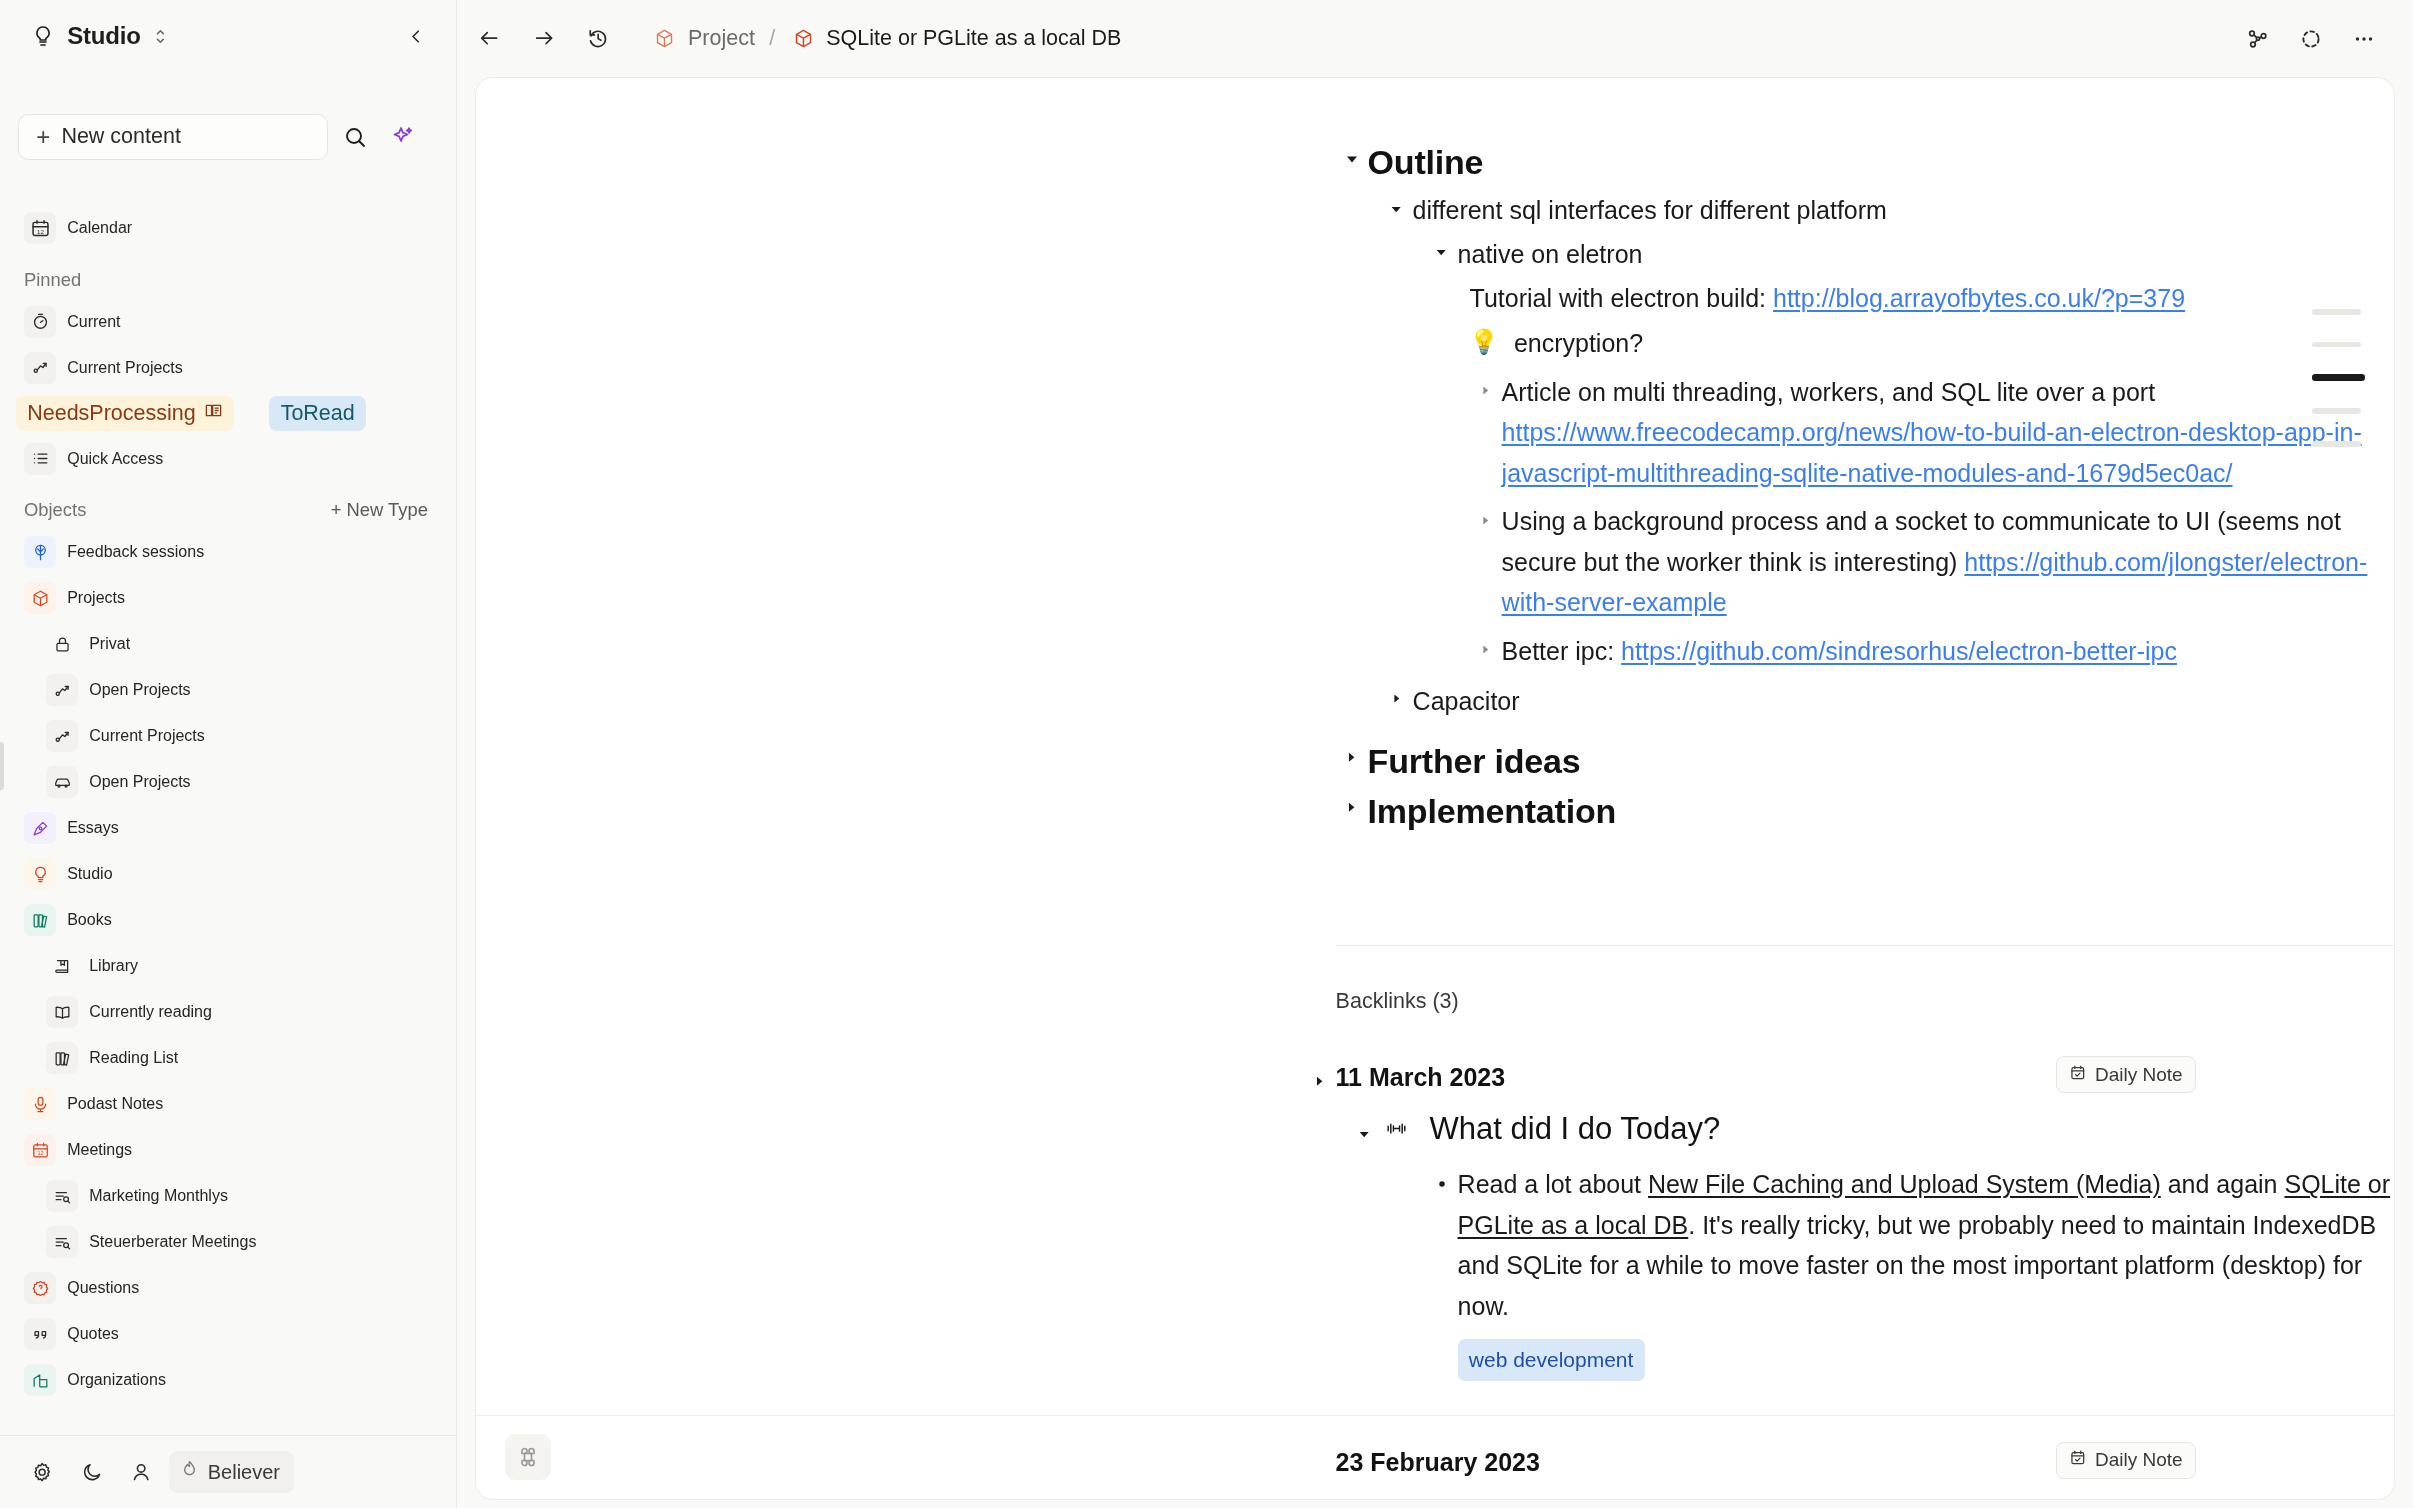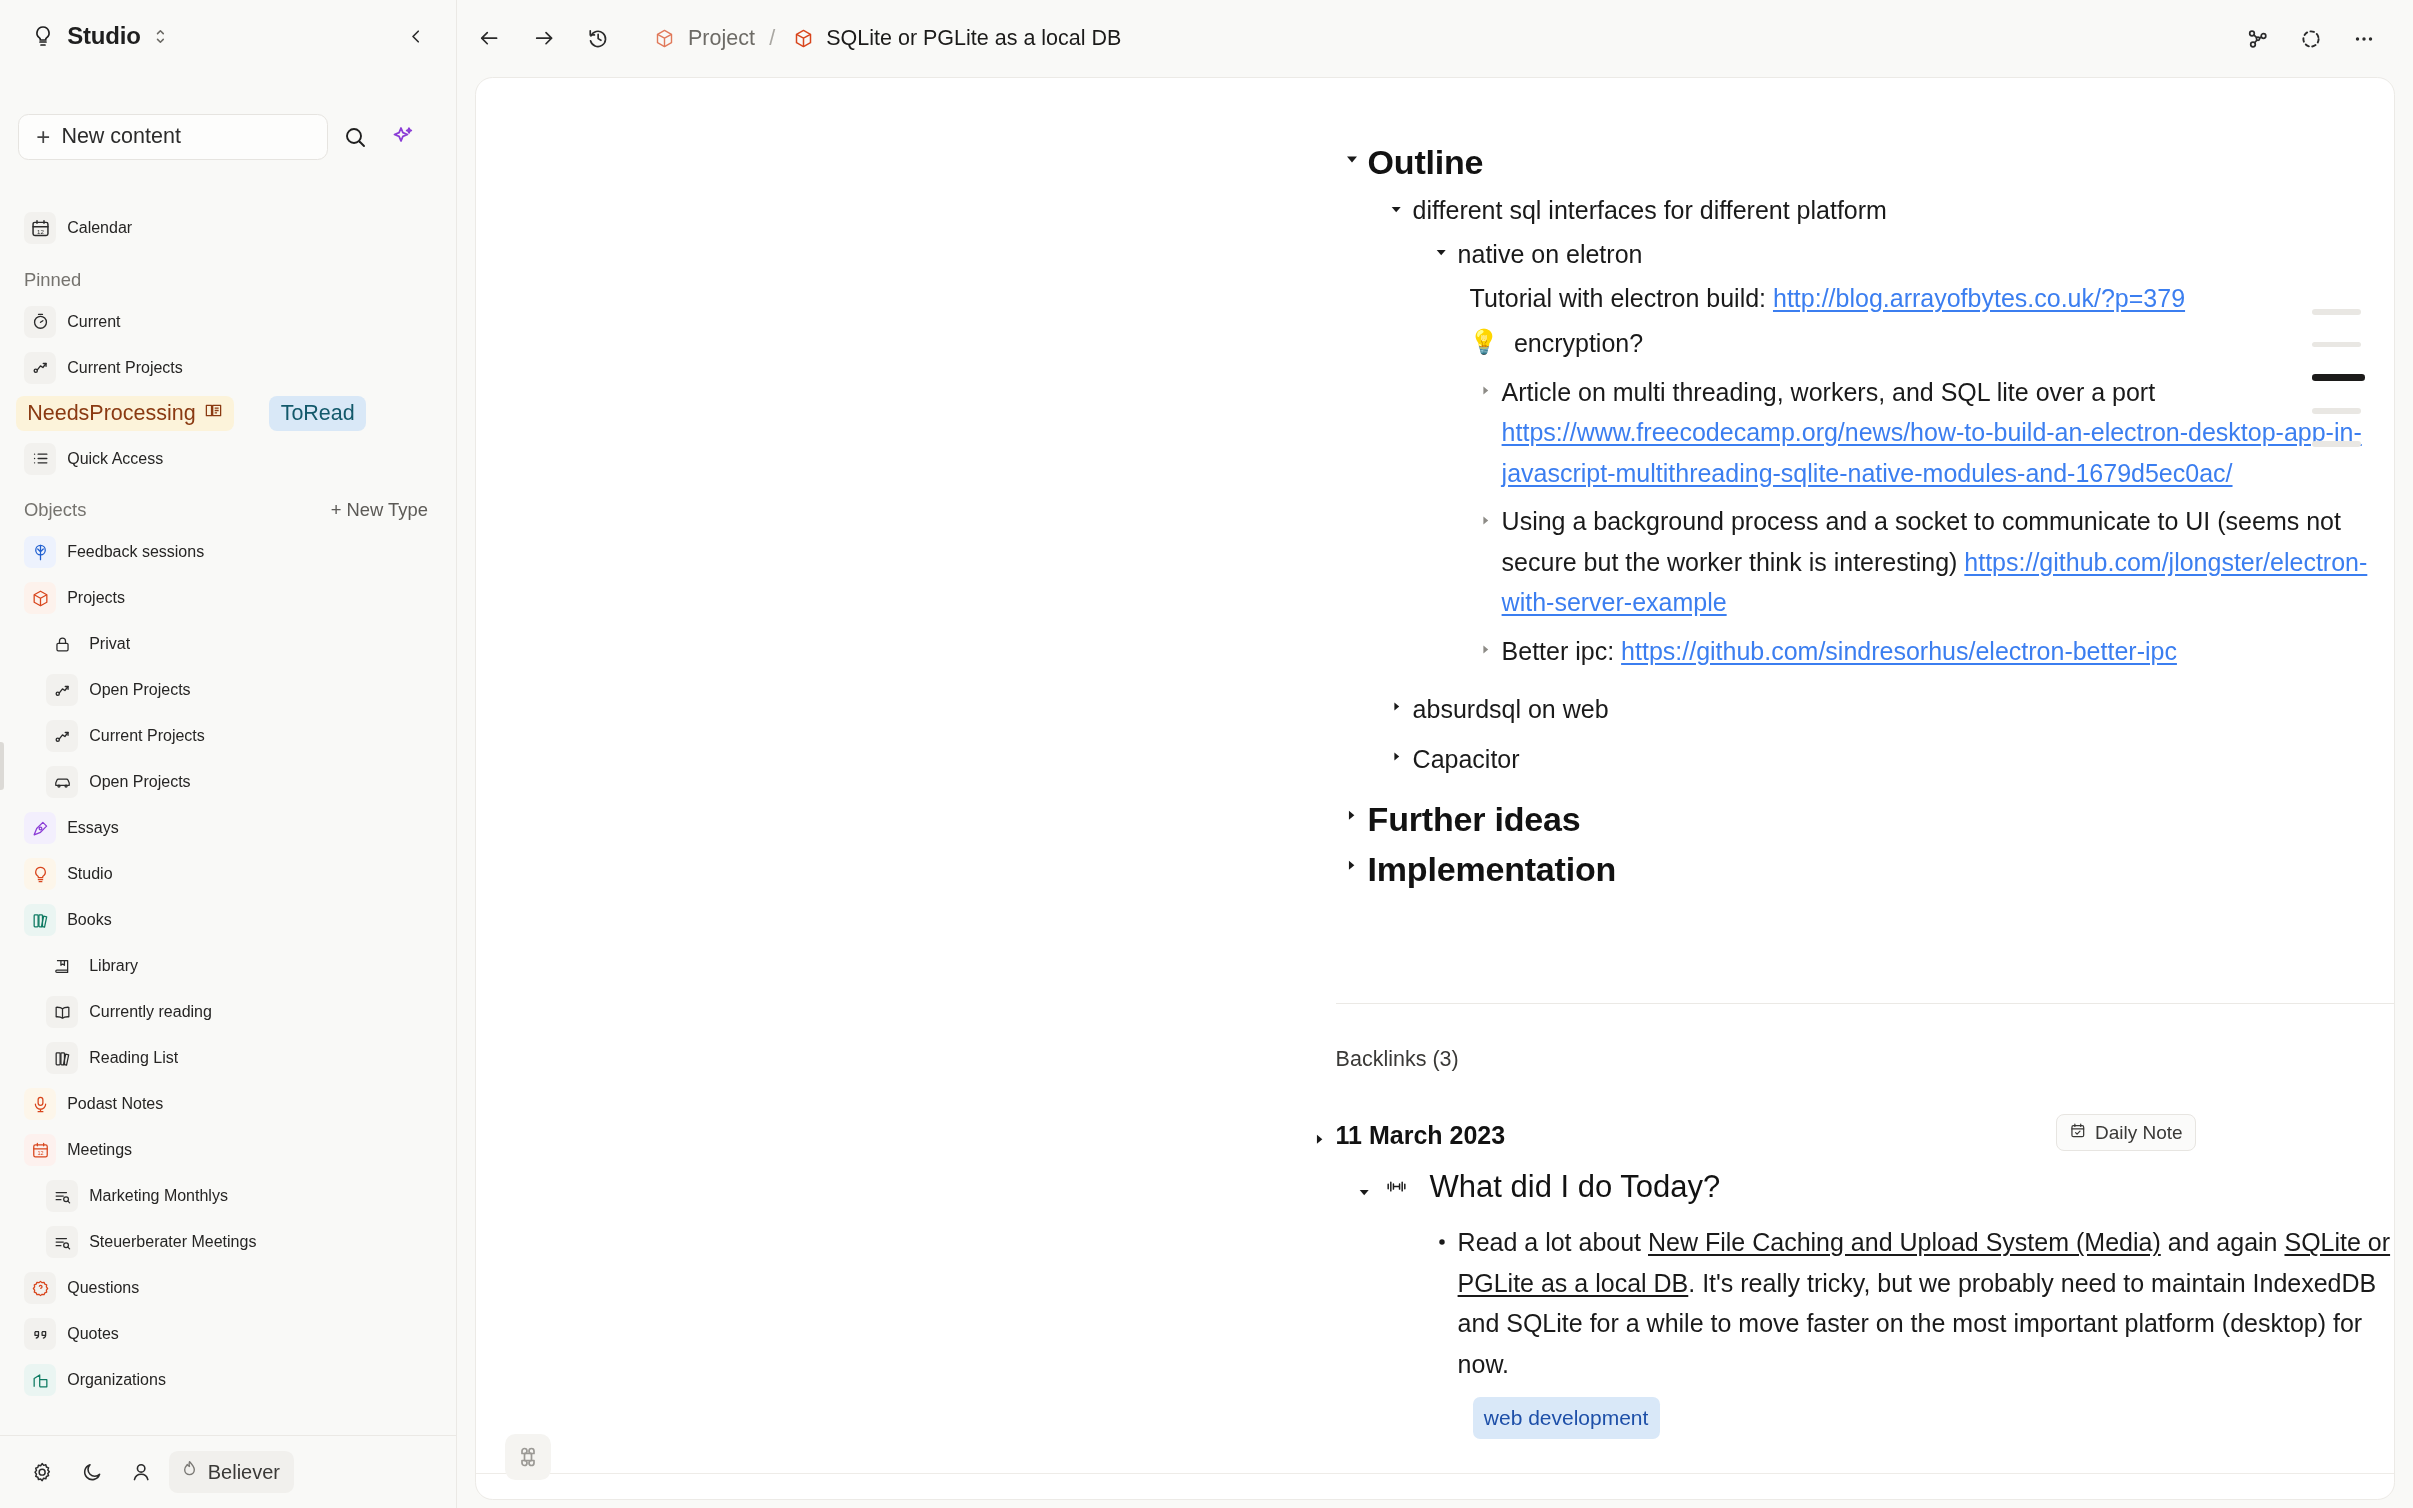--- a/index.html
+++ b/index.html
@@ -136,21 +136,21 @@
   }
   .bl-sub { display: flex; align-items: center; margin-left: 905px; margin-top: 19px; gap: 0; }
   .bl-sub .icn { width: 32px; display:flex; align-items:center; justify-content:center; }
   .bl-sub .t { font-size: 31px; font-weight: 400; color: #121212; margin-left: 17px; }
   .bl-para { display: flex; margin-left: 950px; margin-top: 17.6px; }
   .bl-para .dot { width: 32px; flex:0 0 32px; display:flex; align-items:flex-start; justify-content:center; padding-top: 16px; }
   .bl-para .bodytxt { max-width: 1014px; }
   a.ilink { color: #1a1a1a; text-decoration: underline; text-underline-offset: 3.2px; cursor: pointer; }
   .chip {
     display: inline-block; margin-top: 12.8px; padding: 4px 11.2px; border-radius: 7.2px;
-    background: #d9e8f8; color: #1d4fa8; font-size: 21px; cursor: pointer; margin-left: 15px;
+    background: #d9e8f8; color: #1d4fa8; font-size: 21px; cursor: pointer;
   }
   .bl-divider { height: 1.2px; background: #eeece8; margin: 34px 0 0 0; width: 100%; }
 
   .cmd-btn {
     position: absolute; left: 29px; bottom: 19px;
     width: 46px; height: 46px; border-radius: 10.4px; background: #f5f4f1;
     display:flex; align-items:center; justify-content:center; cursor: pointer;
   }
 
   
@@ -631,28 +631,20 @@
 
           <div class="sub-row">
             <span class="tri">
               <svg width="12.8" height="12.8" viewBox="0 0 16 16" fill="#8d8b86">
                   <path d="M5.5 3v10l6-5z"></path>
                 </svg>
             </span>
             <span class="bodytxt"><span>Better ipc: </span><a class="lnk">https://github.com/sindresorhus/electron-better-ipc</a></span>
           </div>
 
-          <div class="row r-l1" style="margin-top:17.6px">
-            <span class="tri">
-              <svg width="12.8" height="12.8" viewBox="0 0 16 16" fill="#1a1a1a">
-                  <path d="M5.5 3v10l6-5z"></path>
-                </svg>
-            </span>
-            <span class="bodytxt">absurdsql on web</span>
-          </div>
           <div class="row r-l1" style="margin-top:9.6px">
             <span class="tri">
               <svg width="12.8" height="12.8" viewBox="0 0 16 16" fill="#1a1a1a">
                   <path d="M5.5 3v10l6-5z"></path>
                 </svg>
             </span>
             <span class="bodytxt">Capacitor</span>
           </div>
 
           <div class="row r-outline" style="margin-top:17.6px">

